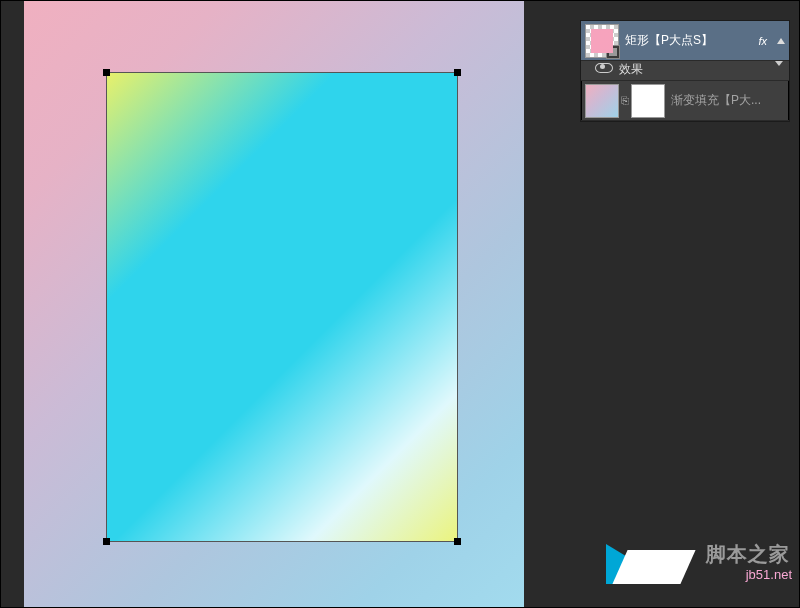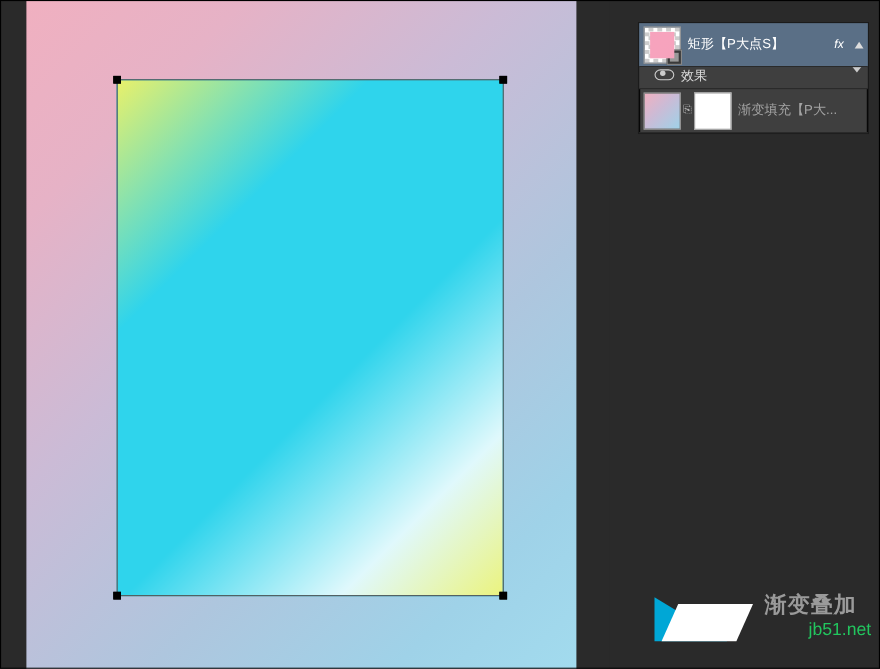--- a/index.html
+++ b/index.html
@@ -206,21 +206,21 @@
   }
   .wm-shape::after{
     content:"";
     position:absolute; left:14px; bottom:0;
     width:68px; height:34px;
     background:#fff;
     transform: skewX(-24deg);
   }
   .wm-text { color:#bfbfbf; text-align:left; line-height:1.3; }
   .wm-cn { font-size:20px; font-weight:600; color:#9a9a9a; letter-spacing:1px;}
-  .wm-en { font-size:16px; color:#22c55e;padding-left:40px; }
+  .wm-en { font-size:13px; color:#f9a8d4;padding-left:40px; }
 
   
   .frame {
     position:absolute; inset:0;
     border:1px solid #000;
     pointer-events:none;
   }
 </style>
 </head>
 <body>
@@ -261,18 +261,18 @@
       <div class="thumb mask-thumb"></div>
     </div>
     <span class="layer-name">渐变填充【P大...</span>
   </div>
 
 </div>
 
 <div class="watermark">
   <div class="wm-shape"></div>
   <div class="wm-text">
-    <div class="wm-cn">渐变叠加</div>
+    <div class="wm-cn">脚本之家</div>
     <div class="wm-en">jb51.net</div>
   </div>
 </div>
 
 <div class="frame"></div>
 
 </body></html>

